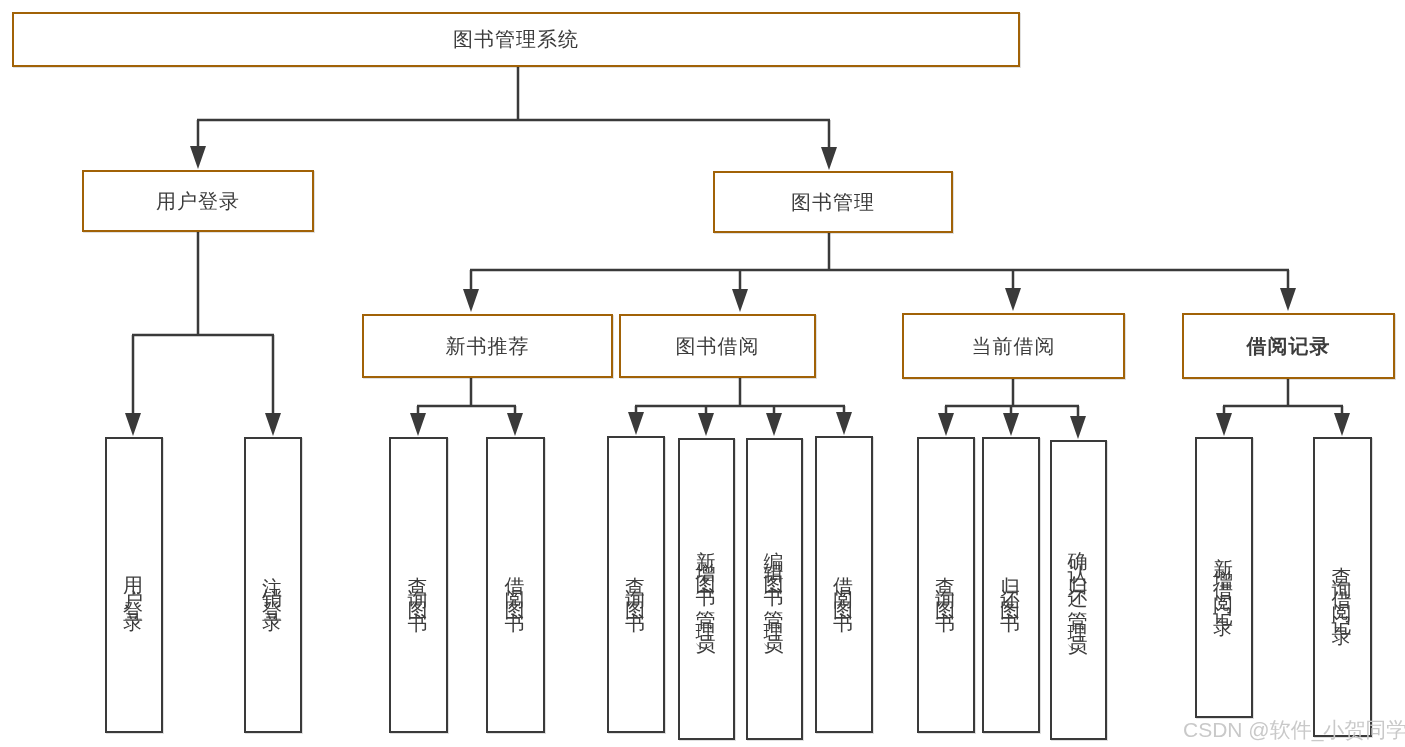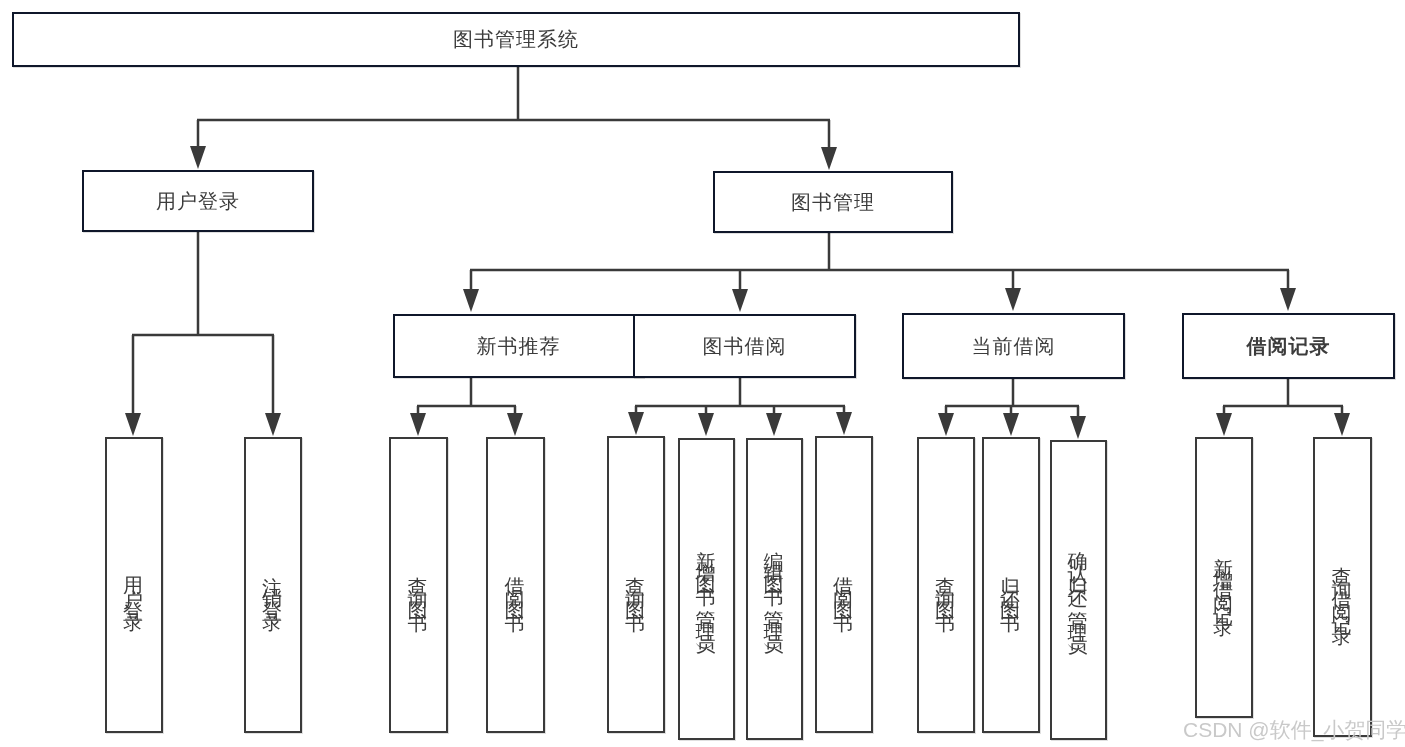--- a/index.html
+++ b/index.html
@@ -13,21 +13,21 @@
   }
   #connectors {
     position: absolute;
     left: 0; top: 0;
     width: 1405px; height: 747px;
     pointer-events: none;
   }
   .hbox {
     position: absolute;
     box-sizing: border-box;
-    border: 2px solid #0f172a;
+    border: 2px solid #a16207;
     background: #ffffff;
     display: flex;
     align-items: center;
     justify-content: center;
     font-size: 20px;
     color: #3c3c3c;
     letter-spacing: 1px;
     box-shadow: 1px 1px 0 rgba(0,0,0,0.12);
   }
   .vbox {
@@ -104,22 +104,22 @@
       <polygon points="1216,413 1232,413 1224,436"></polygon>
       <polygon points="1334,413 1350,413 1342,436"></polygon>
     </g>
   </svg>
 
   <div class="hbox" style="left:12px; top:12px; width:1008px; height:55px;">图书管理系统</div>
 
   <div class="hbox" style="left:82px; top:170px; width:232px; height:62px;">用户登录</div>
   <div class="hbox" style="left:713px; top:171px; width:240px; height:62px;">图书管理</div>
 
-  <div class="hbox" style="left:362px; top:314px; width:251px; height:64px;margin-left:31px;">新书推荐</div>
-  <div class="hbox" style="left:633px; top:314px; width:223px; height:64px;">图书借阅</div>
+  <div class="hbox" style="left:362px; top:314px; width:251px; height:64px;">新书推荐</div>
+  <div class="hbox" style="left:619px; top:314px; width:197px; height:64px;">图书借阅</div>
   <div class="hbox" style="left:902px; top:313px; width:223px; height:66px;">当前借阅</div>
   <div class="hbox" style="left:1182px; top:313px; width:213px; height:66px;font-weight:bold;">借阅记录</div>
 
   <div class="vbox" style="left:105px; top:437px; width:58px; height:296px;">用户登录</div>
   <div class="vbox" style="left:244px; top:437px; width:58px; height:296px;">注销登录</div>
 
   <div class="vbox" style="left:389px; top:437px; width:59px; height:296px;">查询图书</div>
   <div class="vbox" style="left:486px; top:437px; width:59px; height:296px;">借阅图书</div>
 
   <div class="vbox" style="left:607px; top:436px; width:58px; height:297px;">查询图书</div>

